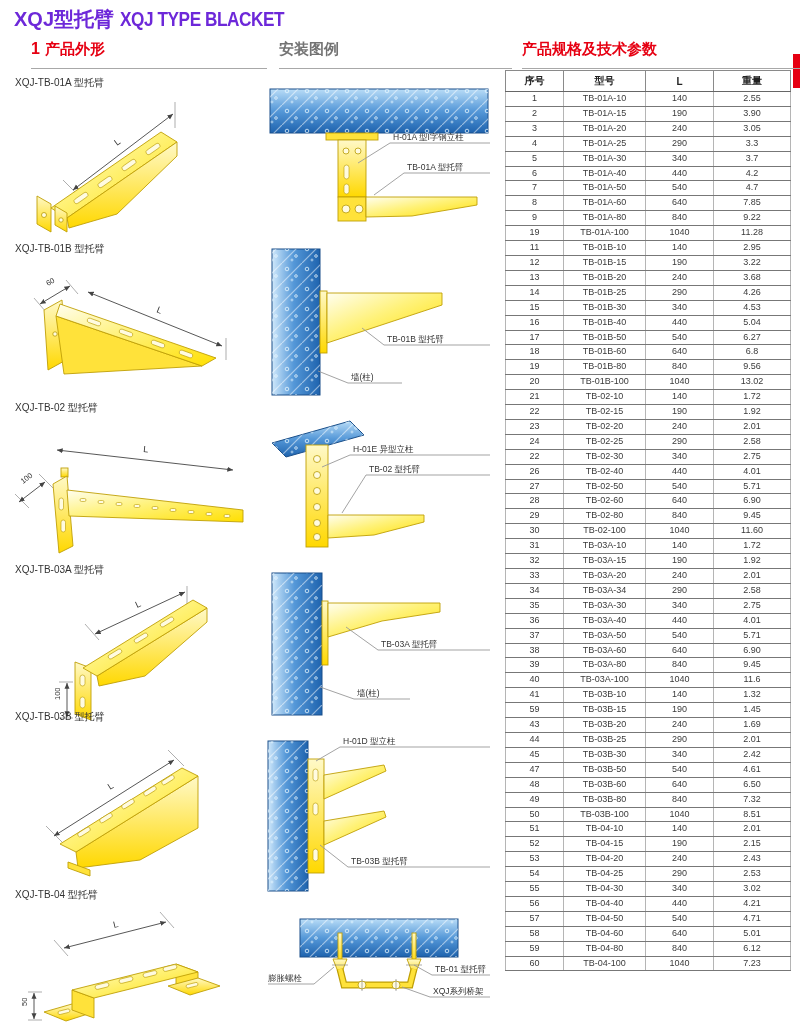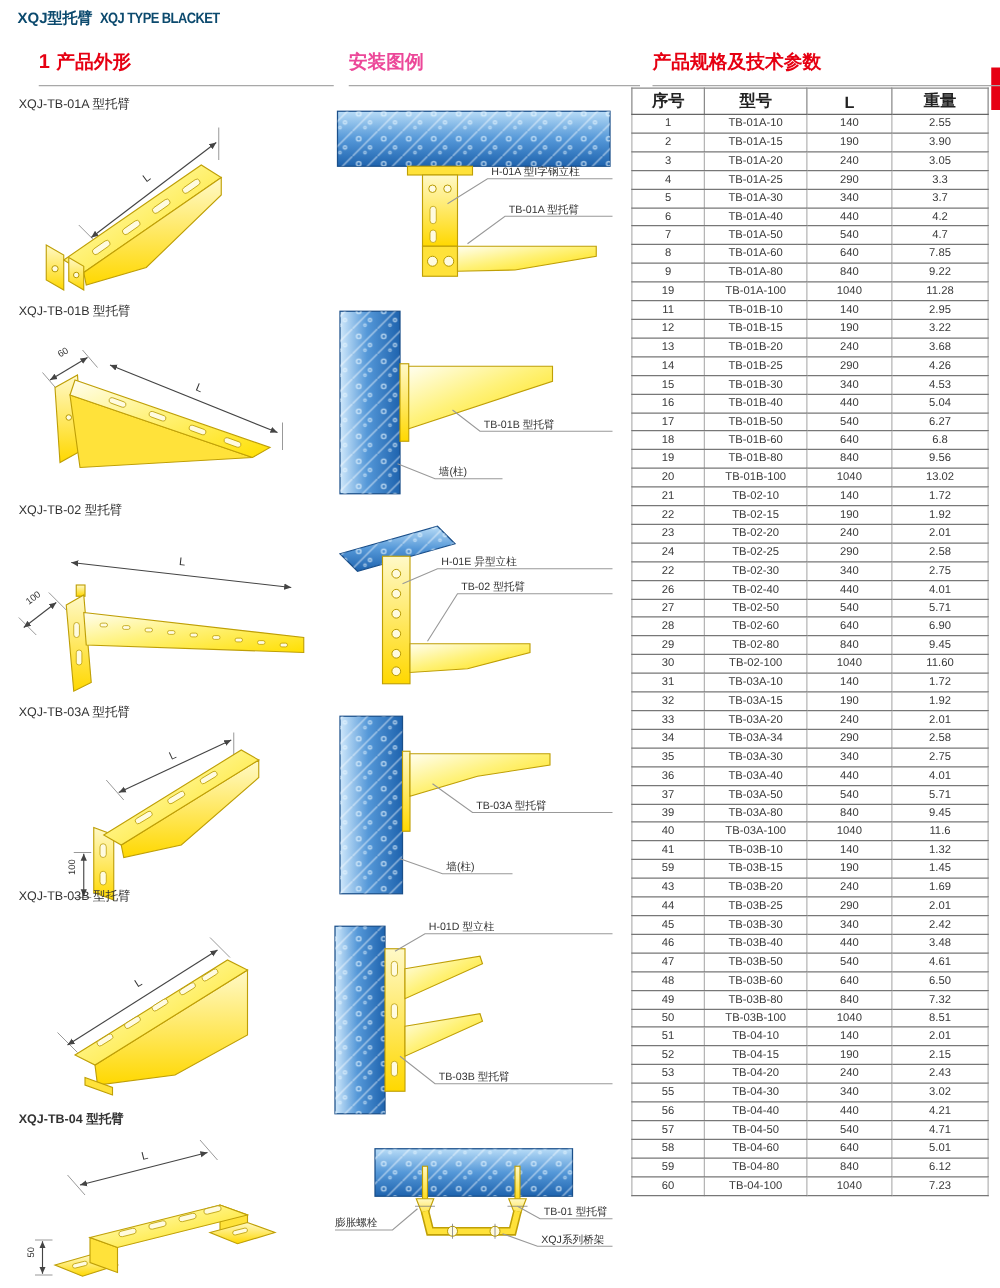--- a/index.html
+++ b/index.html
@@ -1,32 +1,32 @@
 <!DOCTYPE html>
 <html><head>
 <meta charset="utf-8">
 <style>
   html,body{margin:0;padding:0;background:#fff;}
   body{width:800px;height:1030px;position:relative;overflow:hidden;
        font-family:"Liberation Sans","DejaVu Sans",sans-serif;color:#222;}
   .abs{position:absolute;}
   
-  .title{left:14px;top:6px;font-size:12px;font-weight:900;color:#0c4a6e;white-space:nowrap;}
+  .title{left:14px;top:6px;font-size:20px;font-weight:900;color:#6d28d9;white-space:nowrap;}
   .title .en{display:inline-block;transform:scaleX(0.86);transform-origin:left center;
              letter-spacing:-0.5px;margin-left:6px;}
   .ribbon{right:0;top:54px;width:7px;height:34px;}
   
   .sec-head{font-size:15px;font-weight:bold;border-bottom:1px solid #a8a8a8;
             padding-bottom:9px;top:40px;margin-left:17px;}
   .sec-head .num{font-size:16px;margin-right:5px;}
   
   .prod-label{font-size:10px;color:#333;white-space:nowrap;}
   
   .spec-table{border-collapse:collapse;table-layout:fixed;width:285px;background:#fff;}
-  .spec-table th{font-size:13px;font-weight:bold;color:#222;height:20px;
+  .spec-table th{font-size:10px;font-weight:bold;color:#222;height:20px;
                  border:1px solid #8a8a8a;border-bottom:1.6px solid #666;text-align:center;padding:0;}
   .spec-table td{font-size:9px;color:#3a3a3a;height:13.9px;line-height:13.9px;text-align:center;
                  padding:0;border-left:1px solid #b5b5b5;border-right:1px solid #b5b5b5;
                  border-bottom:1px solid #777;white-space:nowrap;overflow:hidden;}
   .spec-table{border:1.6px solid #8a8a8a;}
   
   svg{display:block;}
   .yf{fill:url(#yg);stroke:#bf9f06;stroke-width:0.9;}
   .ys{fill:url(#ygf);stroke:#bf9f06;stroke-width:0.9;}
   .yd{fill:#ffe23a;stroke:#bf9f06;stroke-width:0.9;}
@@ -79,21 +79,21 @@
 </svg>
 
 <div class="abs title">
   <span>XQJ型托臂</span><span class="en">XQJ TYPE BLACKET</span>
 </div>
 <div class="abs ribbon" style="background:#E60012;"></div>
 
 <div class="abs sec-head" style="left:14px;width:236px;color:#E60012;">
   <span class="num">1</span><span>产品外形</span>
 </div>
-<div class="abs sec-head" style="left:262px;width:233px;color:#ec4899;">
+<div class="abs sec-head" style="left:262px;width:233px;color:#737373;">
   <span>安装图例</span>
 </div>
 <div class="abs sec-head" style="left:505px;width:285px;color:#E60012;">
   <span>产品规格及技术参数</span>
 </div>
 
 <div class="abs prod-label" style="left:15px;top:76px;">XQJ-TB-01A 型托臂</div>
 <svg class="abs" style="left:15px;top:94px;" width="235" height="140" viewBox="0 0 235 140">
   <line class="ext" x1="160" y1="8" x2="160" y2="34"></line>
   <line class="ext" x1="48" y1="86" x2="64" y2="102"></line>
@@ -183,21 +183,21 @@
   <polygon class="ys" points="66,110 188,34 188,86 130,118 68,126"></polygon>
   <polygon class="yf" points="50,102 172,26 188,34 66,110"></polygon>
   <rect class="slot" x="67" y="87.75" width="14" height="4.5" rx="2.2" transform="rotate(-32 74 90)"></rect>
   <rect class="slot" x="89" y="73.75" width="14" height="4.5" rx="2.2" transform="rotate(-32 96 76)"></rect>
   <rect class="slot" x="111" y="59.75" width="14" height="4.5" rx="2.2" transform="rotate(-32 118 62)"></rect>
   <rect class="slot" x="133" y="46.75" width="14" height="4.5" rx="2.2" transform="rotate(-32 140 49)"></rect>
   <rect class="slot" x="151" y="35.75" width="14" height="4.5" rx="2.2" transform="rotate(-32 158 38)"></rect>
   <polygon class="yd" points="58,120 80,128 80,134 58,126"></polygon>
 </svg>
 
-<div class="abs prod-label" style="left:15px;top:888px;font-weight:bold;">XQJ-TB-04 型托臂</div>
+<div class="abs prod-label" style="left:15px;top:888px;">XQJ-TB-04 型托臂</div>
 <svg class="abs" style="left:10px;top:906px;" width="240" height="122" viewBox="0 0 240 122">
   <line class="ext" x1="44" y1="34" x2="58" y2="50"></line>
   <line class="ext" x1="150" y1="6" x2="164" y2="22"></line>
   <line class="dim" x1="54" y1="42" x2="156" y2="16" marker-start="url(#arr)" marker-end="url(#arr)"></line>
   <text class="dimt" x="104" y="22" transform="rotate(-14 104 22)">L</text>
   <line class="ext" x1="18" y1="86" x2="32" y2="86"></line>
   <line class="ext" x1="18" y1="114" x2="32" y2="114"></line>
   <line class="dim" x1="24" y1="87" x2="24" y2="113" marker-start="url(#arr)" marker-end="url(#arr)"></line>
   <text class="dimt sm" x="17" y="100" transform="rotate(-90 17 100)">50</text>
   <polygon class="ys" points="34,106 62,98 84,106 56,115"></polygon>
@@ -541,20 +541,26 @@
         <td>440</td>
         <td>4.01</td>
       </tr>
       <tr>
         <td>37</td>
         <td>TB-03A-50</td>
         <td>540</td>
         <td>5.71</td>
       </tr>
       <tr>
+        <td>38</td>
+        <td>TB-03A-60</td>
+        <td>640</td>
+        <td>6.90</td>
+      </tr>
+      <tr>
         <td>39</td>
         <td>TB-03A-80</td>
         <td>840</td>
         <td>9.45</td>
       </tr>
       <tr>
         <td>40</td>
         <td>TB-03A-100</td>
         <td>1040</td>
         <td>11.6</td>
@@ -583,26 +589,20 @@
         <td>290</td>
         <td>2.01</td>
       </tr>
       <tr>
         <td>45</td>
         <td>TB-03B-30</td>
         <td>340</td>
         <td>2.42</td>
       </tr>
       <tr>
-        <td>46</td>
-        <td>TB-03B-40</td>
-        <td>440</td>
-        <td>3.48</td>
-      </tr>
-      <tr>
         <td>47</td>
         <td>TB-03B-50</td>
         <td>540</td>
         <td>4.61</td>
       </tr>
       <tr>
         <td>48</td>
         <td>TB-03B-60</td>
         <td>640</td>
         <td>6.50</td>
@@ -631,20 +631,26 @@
         <td>190</td>
         <td>2.15</td>
       </tr>
       <tr>
         <td>53</td>
         <td>TB-04-20</td>
         <td>240</td>
         <td>2.43</td>
       </tr>
       <tr>
+        <td>54</td>
+        <td>TB-04-25</td>
+        <td>290</td>
+        <td>2.53</td>
+      </tr>
+      <tr>
         <td>55</td>
         <td>TB-04-30</td>
         <td>340</td>
         <td>3.02</td>
       </tr>
       <tr>
         <td>56</td>
         <td>TB-04-40</td>
         <td>440</td>
         <td>4.21</td>

